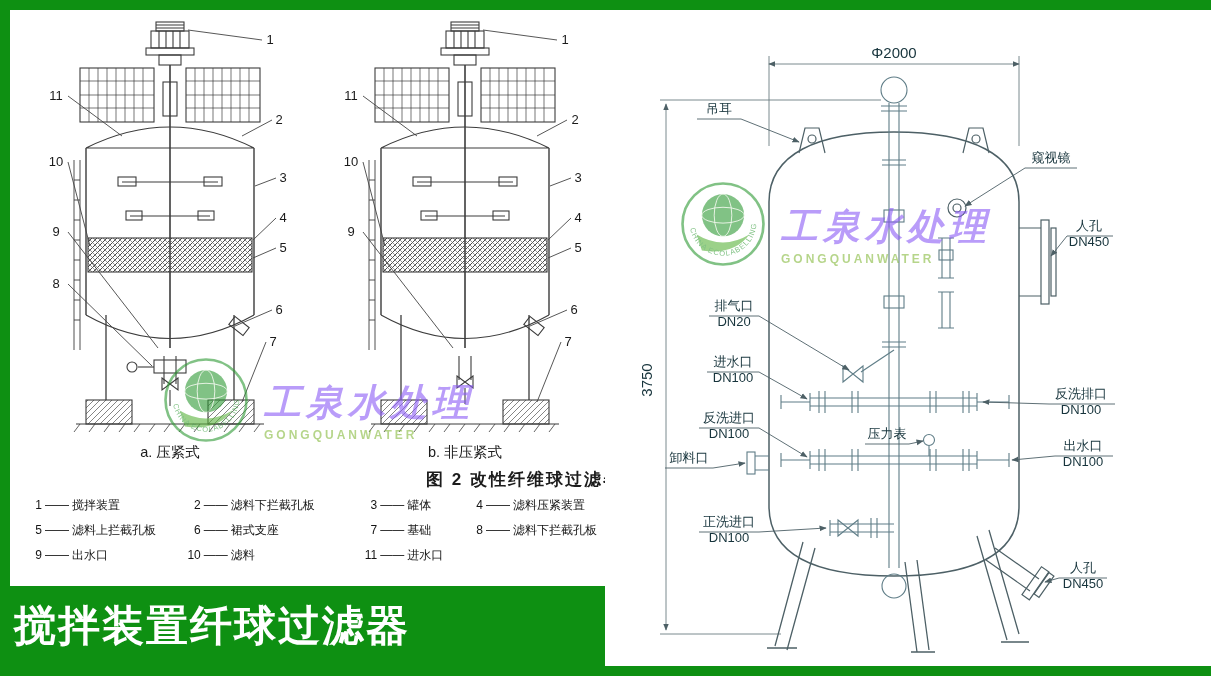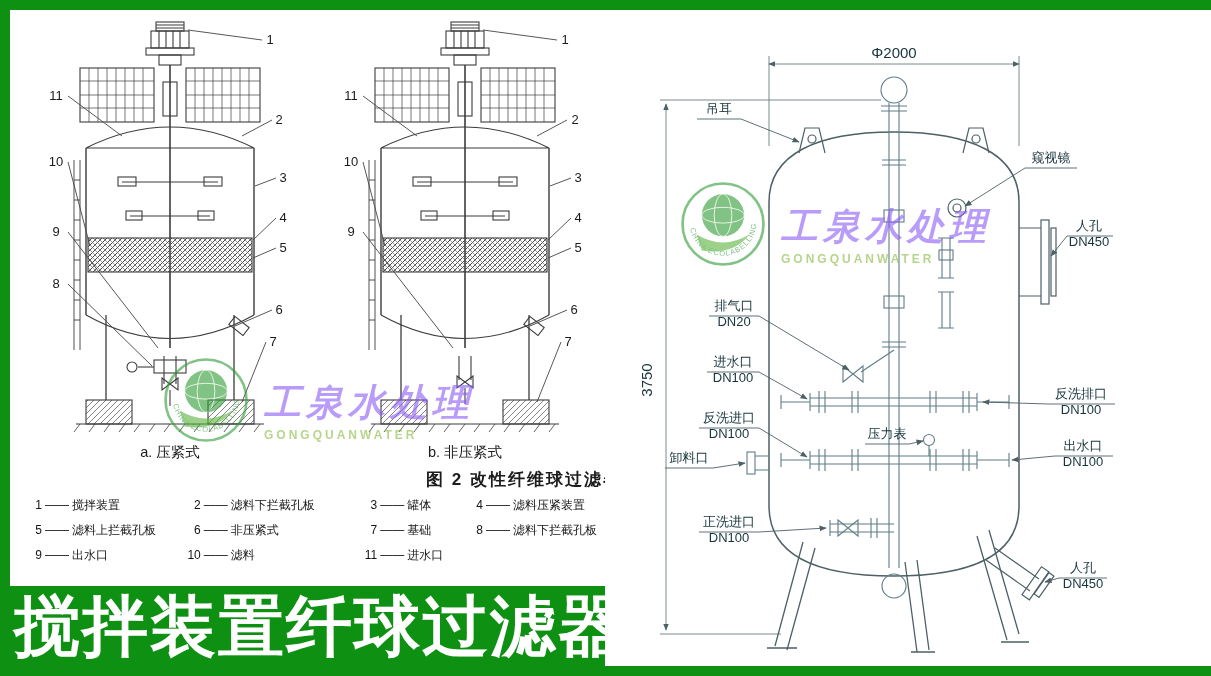--- a/index.html
+++ b/index.html
@@ -5,21 +5,21 @@
   html,body{margin:0;padding:0;}
   body{font-family:"Liberation Sans",sans-serif;}
   .stage{position:relative;width:1211px;height:676px;background:#0e9012;overflow:hidden;}
   .panel{position:absolute;background:#fff;}
   .left-panel{left:10px;top:10px;width:612px;height:576px;}
   .right-panel{left:605px;top:10px;width:620px;height:656px;}
   .fig-caption{text-align:right;font-size:17px;color:#1c1c1c;letter-spacing:2px;margin-top:2px;font-weight:bold;}
   .legend{padding:6px 8px 0 16px;display:grid;grid-template-columns:27% 30% 18% 25%;row-gap:8px;font-size:12px;color:#141414;}
   .legend .num{display:inline-block;min-width:16px;text-align:right;}
   .legend .dash{margin:0 3px;}
-  .main-title{position:absolute;left:14px;top:582px;color:#ffffff;font-size:66px;font-weight:bold;font-family:"Liberation Serif",serif;letter-spacing:2px;white-space:nowrap;}
+  .main-title{position:absolute;left:14px;top:598px;color:#ffffff;font-size:42px;font-weight:bold;font-family:"Liberation Serif",serif;letter-spacing:2px;white-space:nowrap;}
   svg text{font-family:"Liberation Sans",sans-serif;}
   .callout{font-size:13px;fill:#1a1a1a;}
   .rlabel{font-size:13px;fill:#17343c;}
   .dimtext{font-size:15px;fill:#17343c;}
   .watermark{position:absolute;display:flex;align-items:center;gap:14px;opacity:.6;pointer-events:none;}
   .wm-left{left:152px;top:346px;}
   .wm-right{left:74px;top:170px;}
   .wm-logo{width:88px;height:88px;flex:0 0 auto;}
   .wm-cn{font-size:37px;font-weight:bold;font-style:italic;color:#8b5cf6;letter-spacing:5px;white-space:nowrap;margin-top:20px;}
   .wm-en{font-size:12px;font-weight:bold;color:#86ba3e;letter-spacing:3px;white-space:nowrap;}
@@ -181,21 +181,21 @@
     </svg>
 
     <div class="fig-caption">图 2   改性纤维球过滤器</div>
 
     <div class="legend">
       <div><span class="num">1</span><span class="dash">——</span><span>搅拌装置</span></div>
       <div><span class="num">2</span><span class="dash">——</span><span>滤料下拦截孔板</span></div>
       <div><span class="num">3</span><span class="dash">——</span><span>罐体</span></div>
       <div><span class="num">4</span><span class="dash">——</span><span>滤料压紧装置</span></div>
       <div><span class="num">5</span><span class="dash">——</span><span>滤料上拦截孔板</span></div>
-      <div><span class="num">6</span><span class="dash">——</span><span>非压紧式</span></div>
+      <div><span class="num">6</span><span class="dash">——</span><span>裙式支座</span></div>
       <div><span class="num">7</span><span class="dash">——</span><span>基础</span></div>
       <div><span class="num">8</span><span class="dash">——</span><span>滤料下拦截孔板</span></div>
       <div><span class="num">9</span><span class="dash">——</span><span>出水口</span></div>
       <div><span class="num">10</span><span class="dash">——</span><span>滤料</span></div>
       <div><span class="num">11</span><span class="dash">——</span><span>进水口</span></div>
     </div>
 
     
     <div class="watermark wm-left">
       <svg class="wm-logo" viewBox="0 0 100 100">

